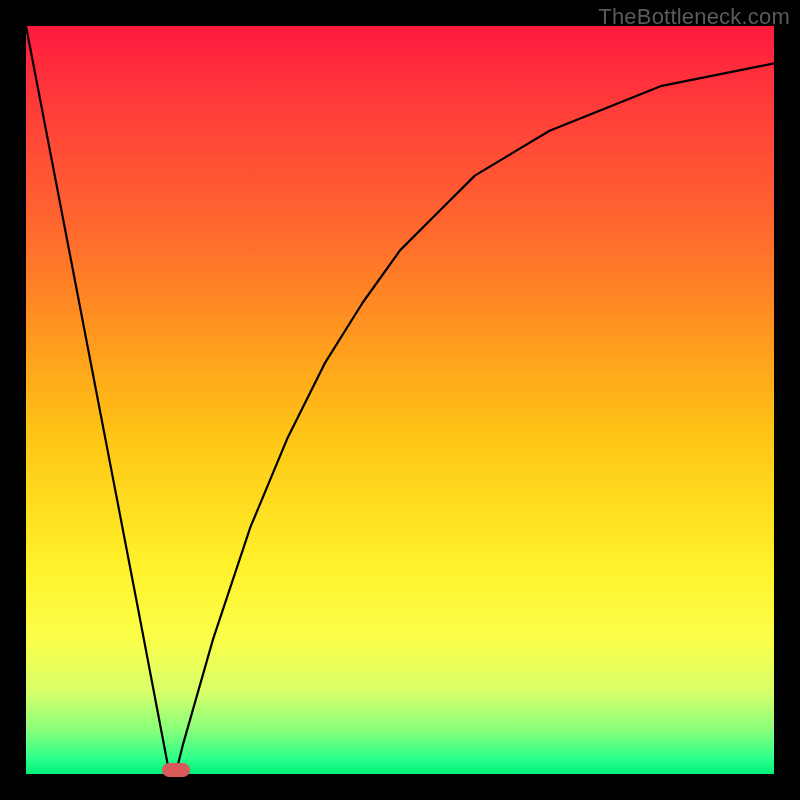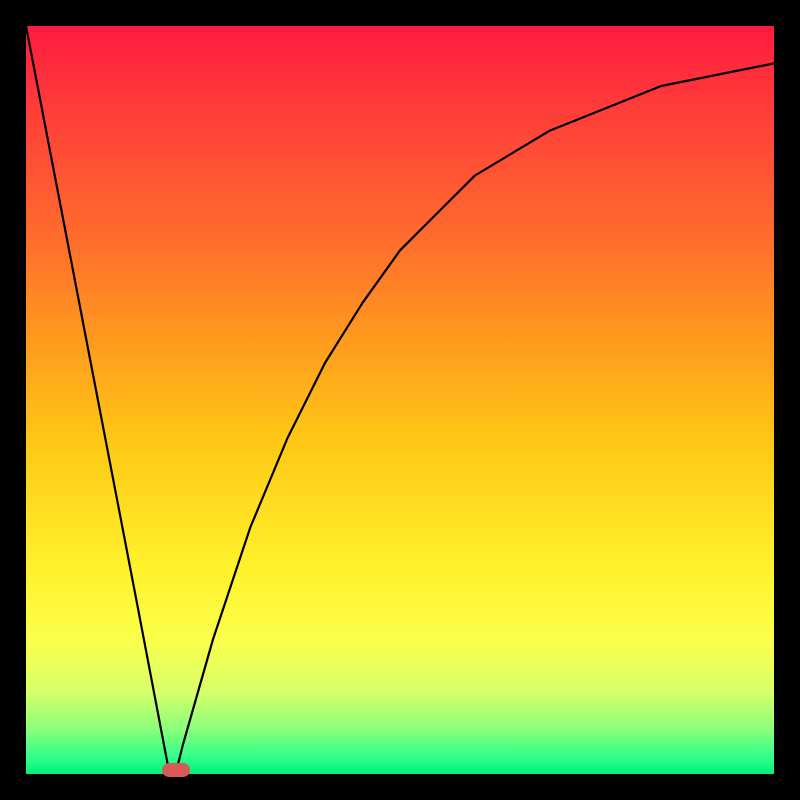--- a/index.html
+++ b/index.html
@@ -68,13 +68,14 @@
 </head>
 <body>
 
 <div class="frame">
   <div class="plot-area">
     <svg class="curve" viewBox="0 0 748 748" preserveAspectRatio="none">
       <path id="curve-path" d="M0.00 0.00 L37.40 194.48 L74.80 388.96 L112.20 583.44 L142.12 740.52 L149.60 748.00 L157.08 718.08 L187.00 613.36 L224.40 501.16 L261.80 411.40 L299.20 336.60 L336.60 276.76 L374.00 224.40 L411.40 187.00 L448.80 149.60 L486.20 127.16 L523.60 104.72 L561.00 89.76 L598.40 74.80 L635.80 59.84 L673.20 52.36 L710.60 44.88 L748.00 37.40" fill="none" stroke="#000" stroke-width="2.2" stroke-linejoin="round" stroke-linecap="round"></path>
     </svg>
     <div id="marker" class="marker" style="left: 149.6px; top: 744.26px;"></div>
   </div>
+  <div class="watermark">TheBottleneck.com</div>
 </div>
 
 </body></html>

